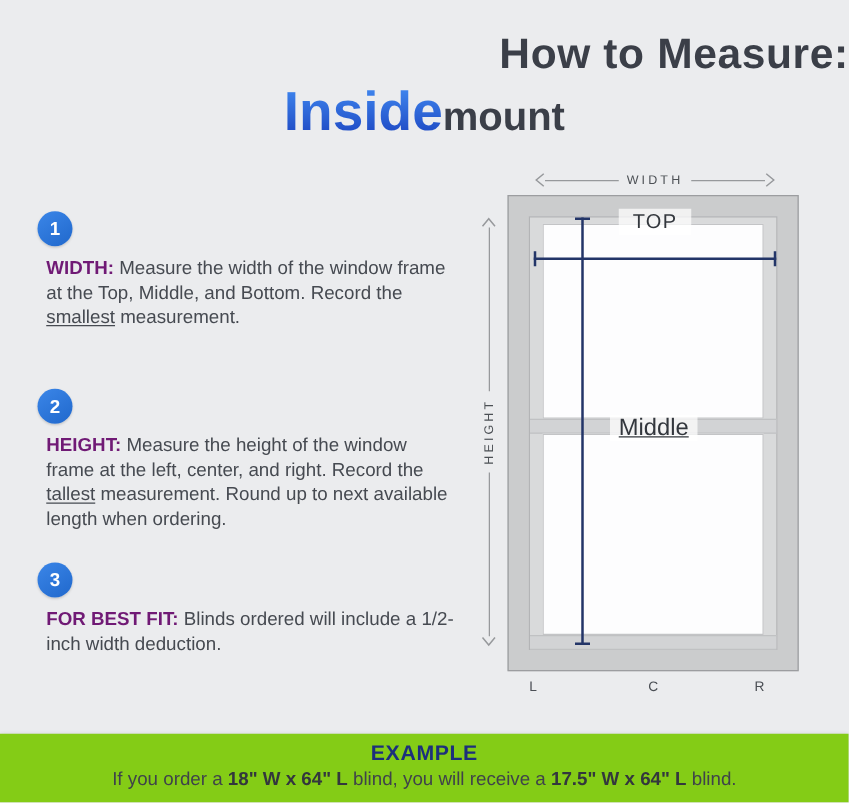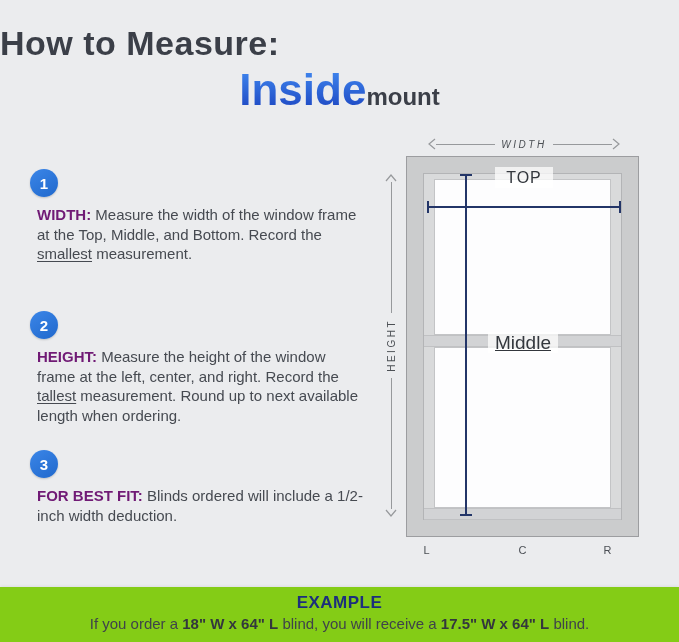--- a/index.html
+++ b/index.html
@@ -6,47 +6,47 @@
   html,body { width:679px; height:642px; }
   body {
     font-family:"Liberation Sans", sans-serif;
     background:#ebecee;
     position:relative;
     overflow:hidden;
   }
   .canvas { position:absolute; inset:0; }
 
   
-  .title-block { position:absolute; left:0; top:24px; width:100%; text-align:left; }
+  .title-block { position:absolute; left:0; top:24px; width:100%; text-align:right; }
   .title-line1 { font-size:34px; font-weight:700; color:#3b3f48; letter-spacing:.5px; }
   .title-line2 { margin-top:2px; display:flex; justify-content:center; align-items:baseline; }
   .title-highlight { font-size:44px; font-weight:800; color:#2a63d9;
     background:linear-gradient(180deg,#3f86ee 10%,#1d47c2 90%);
     -webkit-background-clip:text; background-clip:text; -webkit-text-fill-color:transparent; }
-  .title-suffix { font-size:24px; font-weight:600; color:#3b3f48; }
+  .title-suffix { font-size:32px; font-weight:600; color:#3b3f48; }
 
   
   .step { position:absolute; left:30px; width:340px; }
   .step-1 { top:169px; } .step-2 { top:311px; } .step-3 { top:450px; }
   .step-circle {
     width:28px; height:28px; border-radius:50%;
     background:linear-gradient(145deg,#3b86e8,#2068cc);
     color:#fff; font-weight:700; font-size:15px;
     display:flex; align-items:center; justify-content:center;
     box-shadow:0 1px 2px rgba(0,0,0,.18);
   }
   .step-text { margin:8px 0 0 7px; width:330px; font-size:15px; line-height:19.5px; color:#464a51; }
   .seg-b { font-weight:700; color:#701a75; }
   .seg-u { text-decoration:underline; text-underline-offset:2px; }
 
   
   .diagram { position:absolute; left:380px; top:130px; width:270px; height:440px; }
 
   .width-arrow { position:absolute; left:47px; top:7px; width:194px; height:14px;
-    display:flex; align-items:center;font-style:italic; }
+    display:flex; align-items:center; }
   .arrow-line { flex:1; height:1px; background:#97999c; }
   .arrow-text { font-size:10px; letter-spacing:2.5px; color:#4c5055; margin:0 6px; font-weight:500; }
 
   .height-arrow { position:absolute; left:3px; top:43px; width:16px; height:345px;
     display:flex; flex-direction:column; align-items:center; }
   .arrow-line-v { flex:1; width:1px; background:#97999c; }
   .arrow-text-v { font-size:10px; letter-spacing:2.5px; color:#4c5055; margin:6px 0; font-weight:500;
     writing-mode:vertical-rl; transform:rotate(180deg); }
 
   .frame { position:absolute; left:26px; top:26px; width:233px; height:381px;

